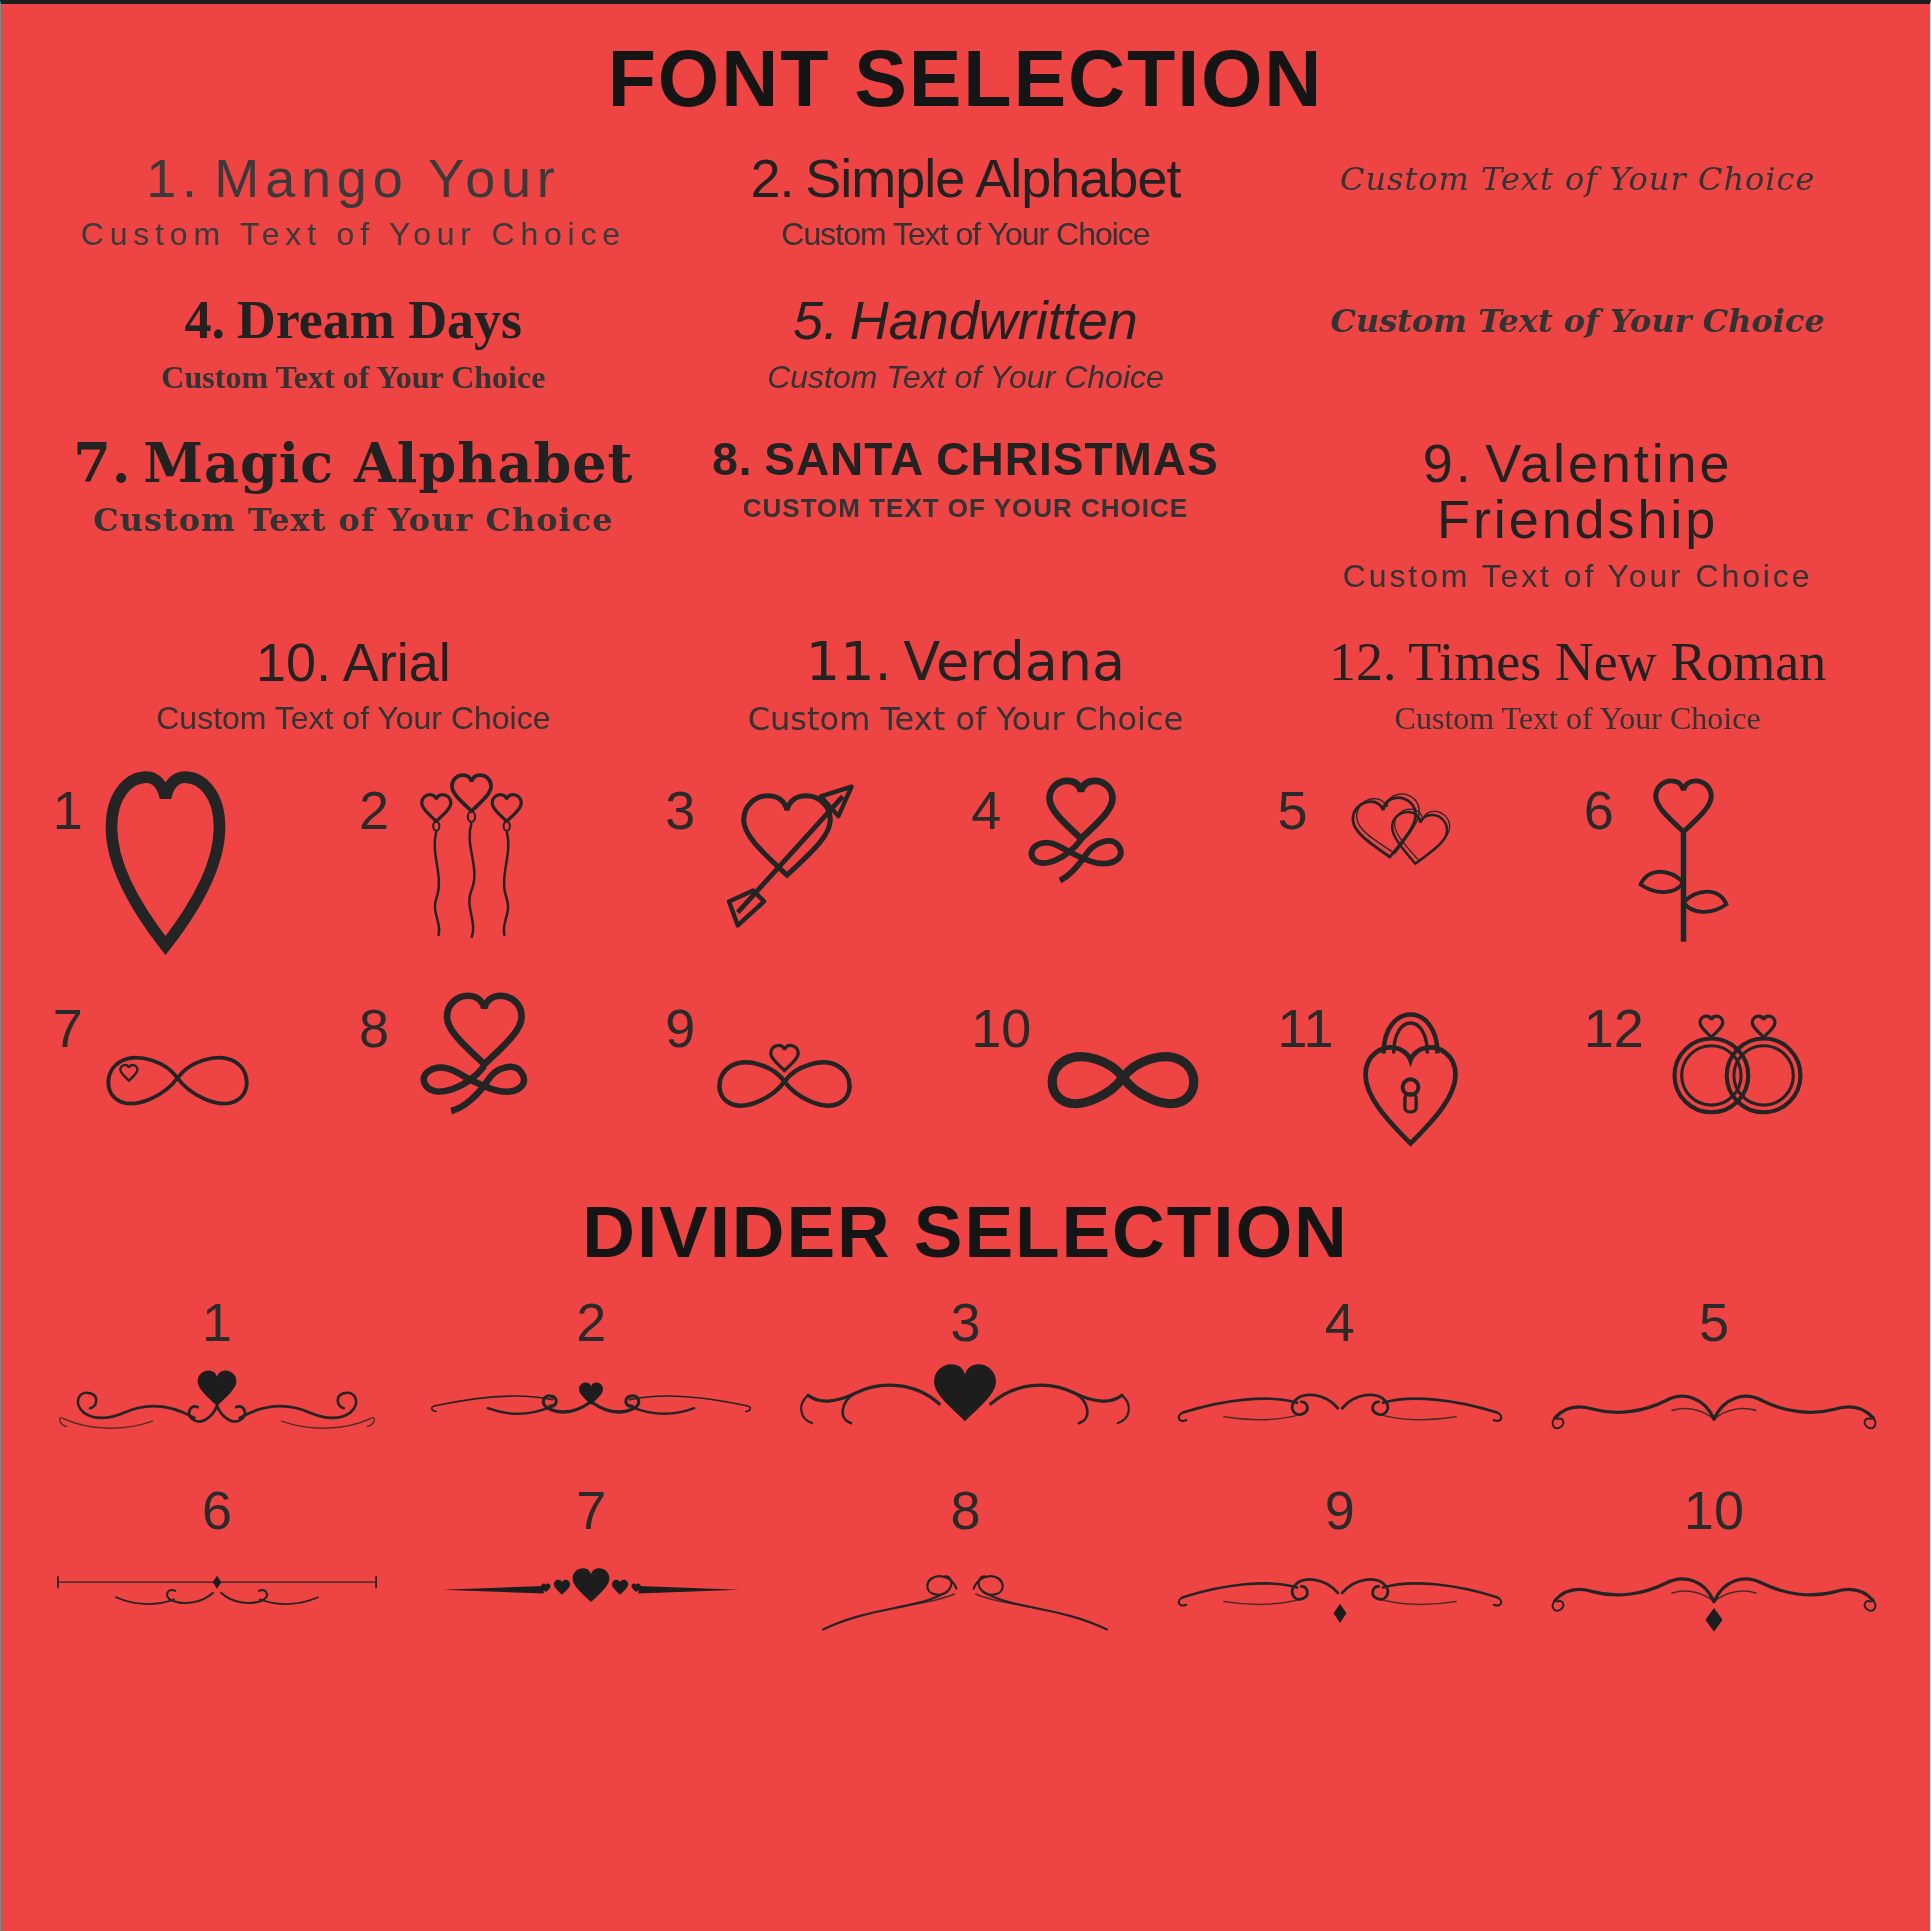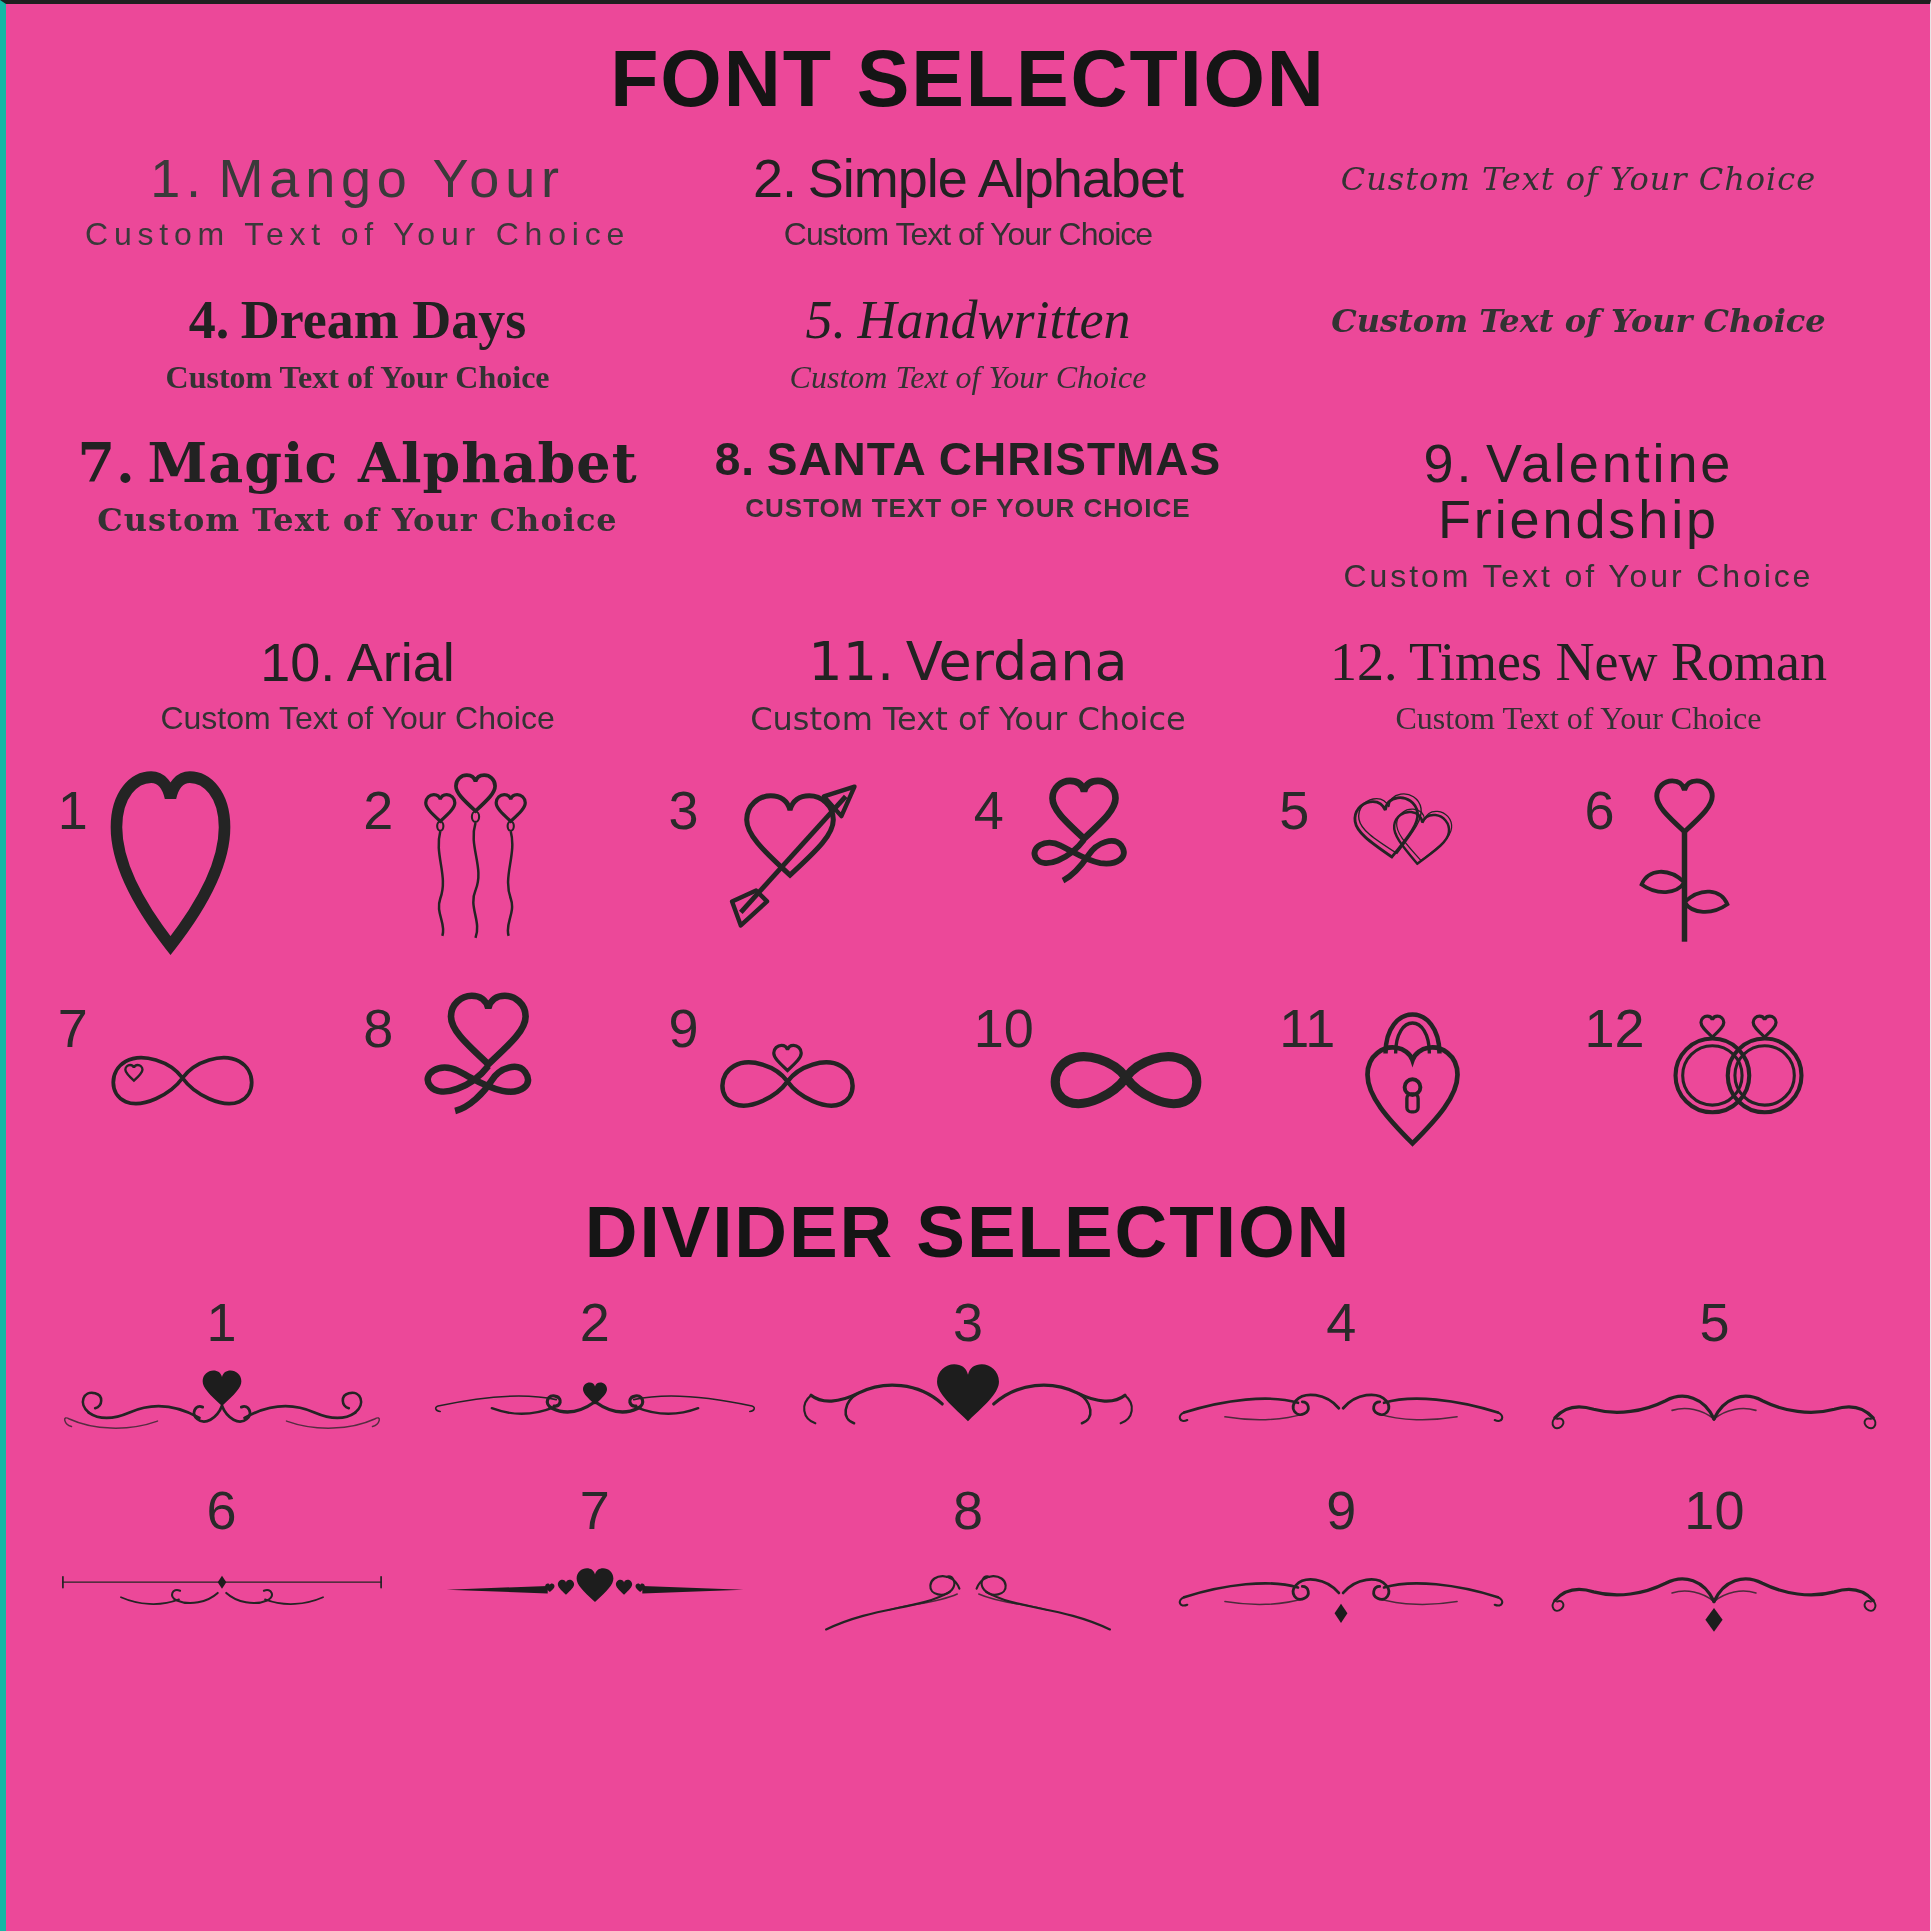--- a/index.html
+++ b/index.html
@@ -1,18 +1,18 @@
 <!DOCTYPE html>
 <html><head>
 <meta charset="utf-8">
 <style>
   html,body{margin:0;padding:0;background:#fff;}
   .canvas{
-    width:1931px;height:1931px;position:relative;background:#ec4899;overflow:hidden;
-    border-top:4.8px solid #1f1f1f;border-left:6px solid #14b8a6;border-right:1px solid #e6e6e6;
+    width:1931px;height:1931px;position:relative;background:#ef4444;overflow:hidden;
+    border-top:4.8px solid #1f1f1f;border-left:1px solid #14b8a6;border-right:1px solid #e6e6e6;
     box-sizing:border-box;
     font-family:"Liberation Sans",sans-serif;color:#1d1d1d;
   }
   .sec-title{
     text-align:center;font-weight:bold;color:#151515;
     font-family:"Liberation Sans",sans-serif;letter-spacing:1.9px;
   }
   .sec-title.fonts{font-size:79px;margin:29px 0 5.8px;}
   .sec-title.icons{font-size:73px;margin:62px 0 5.8px;}
   .sec-title.dividers{font-size:73px;margin:35px 0 0;}
@@ -23,21 +23,21 @@
     margin:25px 54px 0;row-gap:39px;column-gap:15.4px;text-align:center;
   }
   .font-name{font-size:54px;line-height:1.05;color:#222;}
   .font-sample{font-size:32px;margin-top:9.7px;color:#333;}
   .num-sep{display:inline-block;width:11.6px;}
   
   .f1{font-family:"Liberation Sans",sans-serif;letter-spacing:5.8px;color:#3a3a3a;}
   .f2{font-family:"Liberation Sans",sans-serif;letter-spacing:-1px;}
   .f3{font-family:"DejaVu Serif",serif;font-style:italic;letter-spacing:1px;}
   .f4{font-family:"Liberation Serif",serif;font-weight:bold;}
-  .f5{font-family:Liberation Serif, serif;font-style:italic;text-align:center;}
+  .f5{font-family:Liberation Sans, sans-serif;font-style:italic;text-align:center;}
   .f6{font-family:"DejaVu Serif",serif;font-style:italic;font-weight:bold;}
   .f7{font-family:"DejaVu Serif",serif;font-weight:bold;letter-spacing:1px;}
   .f8{font-family:"Liberation Sans",sans-serif;font-weight:bold;letter-spacing:1px;}
   .f8.font-name{font-size:46px;}
   .f8.font-sample{font-size:26px;}
   .f9{font-family:"Liberation Sans",sans-serif;letter-spacing:2.9px;}
   .f10{font-family:"Liberation Sans",sans-serif;}
   .f11{font-family:"DejaVu Sans",sans-serif;text-align:center;}
   .f12{font-family:"Liberation Serif",serif;}
 

